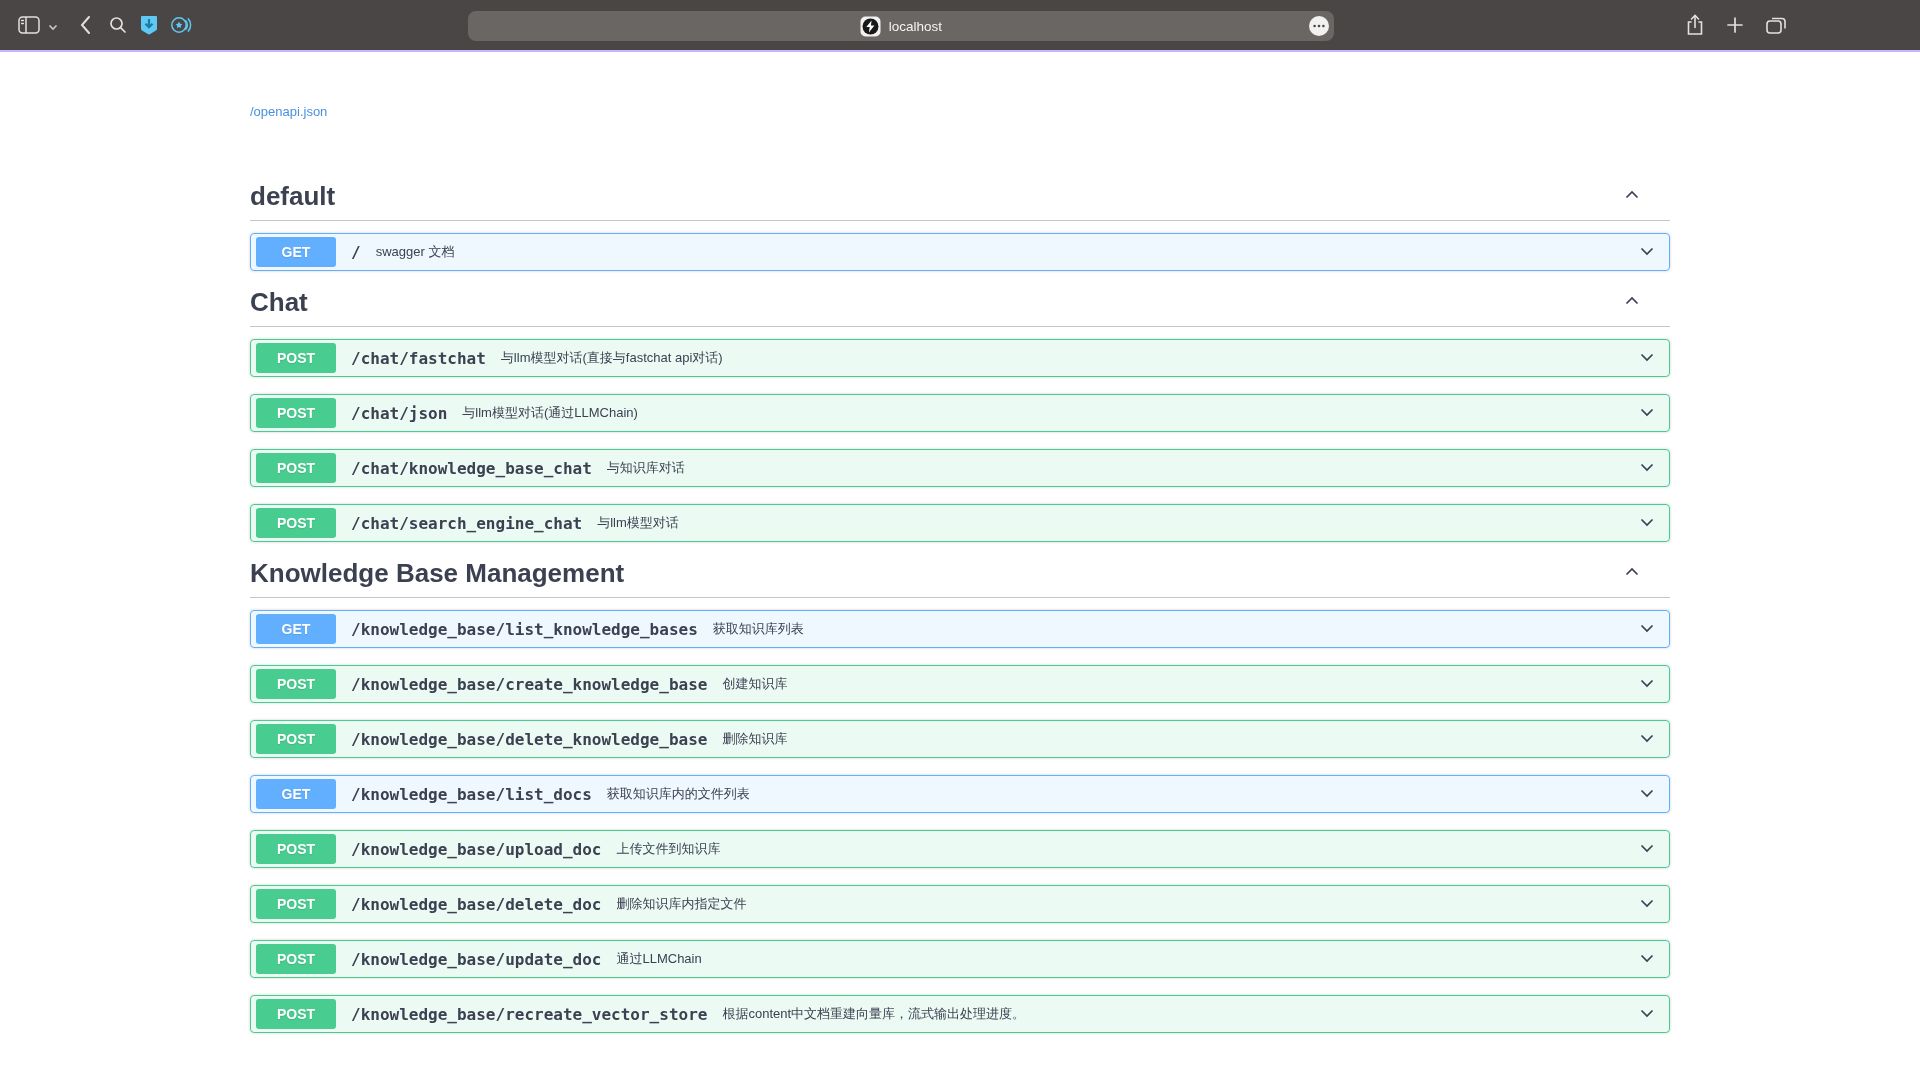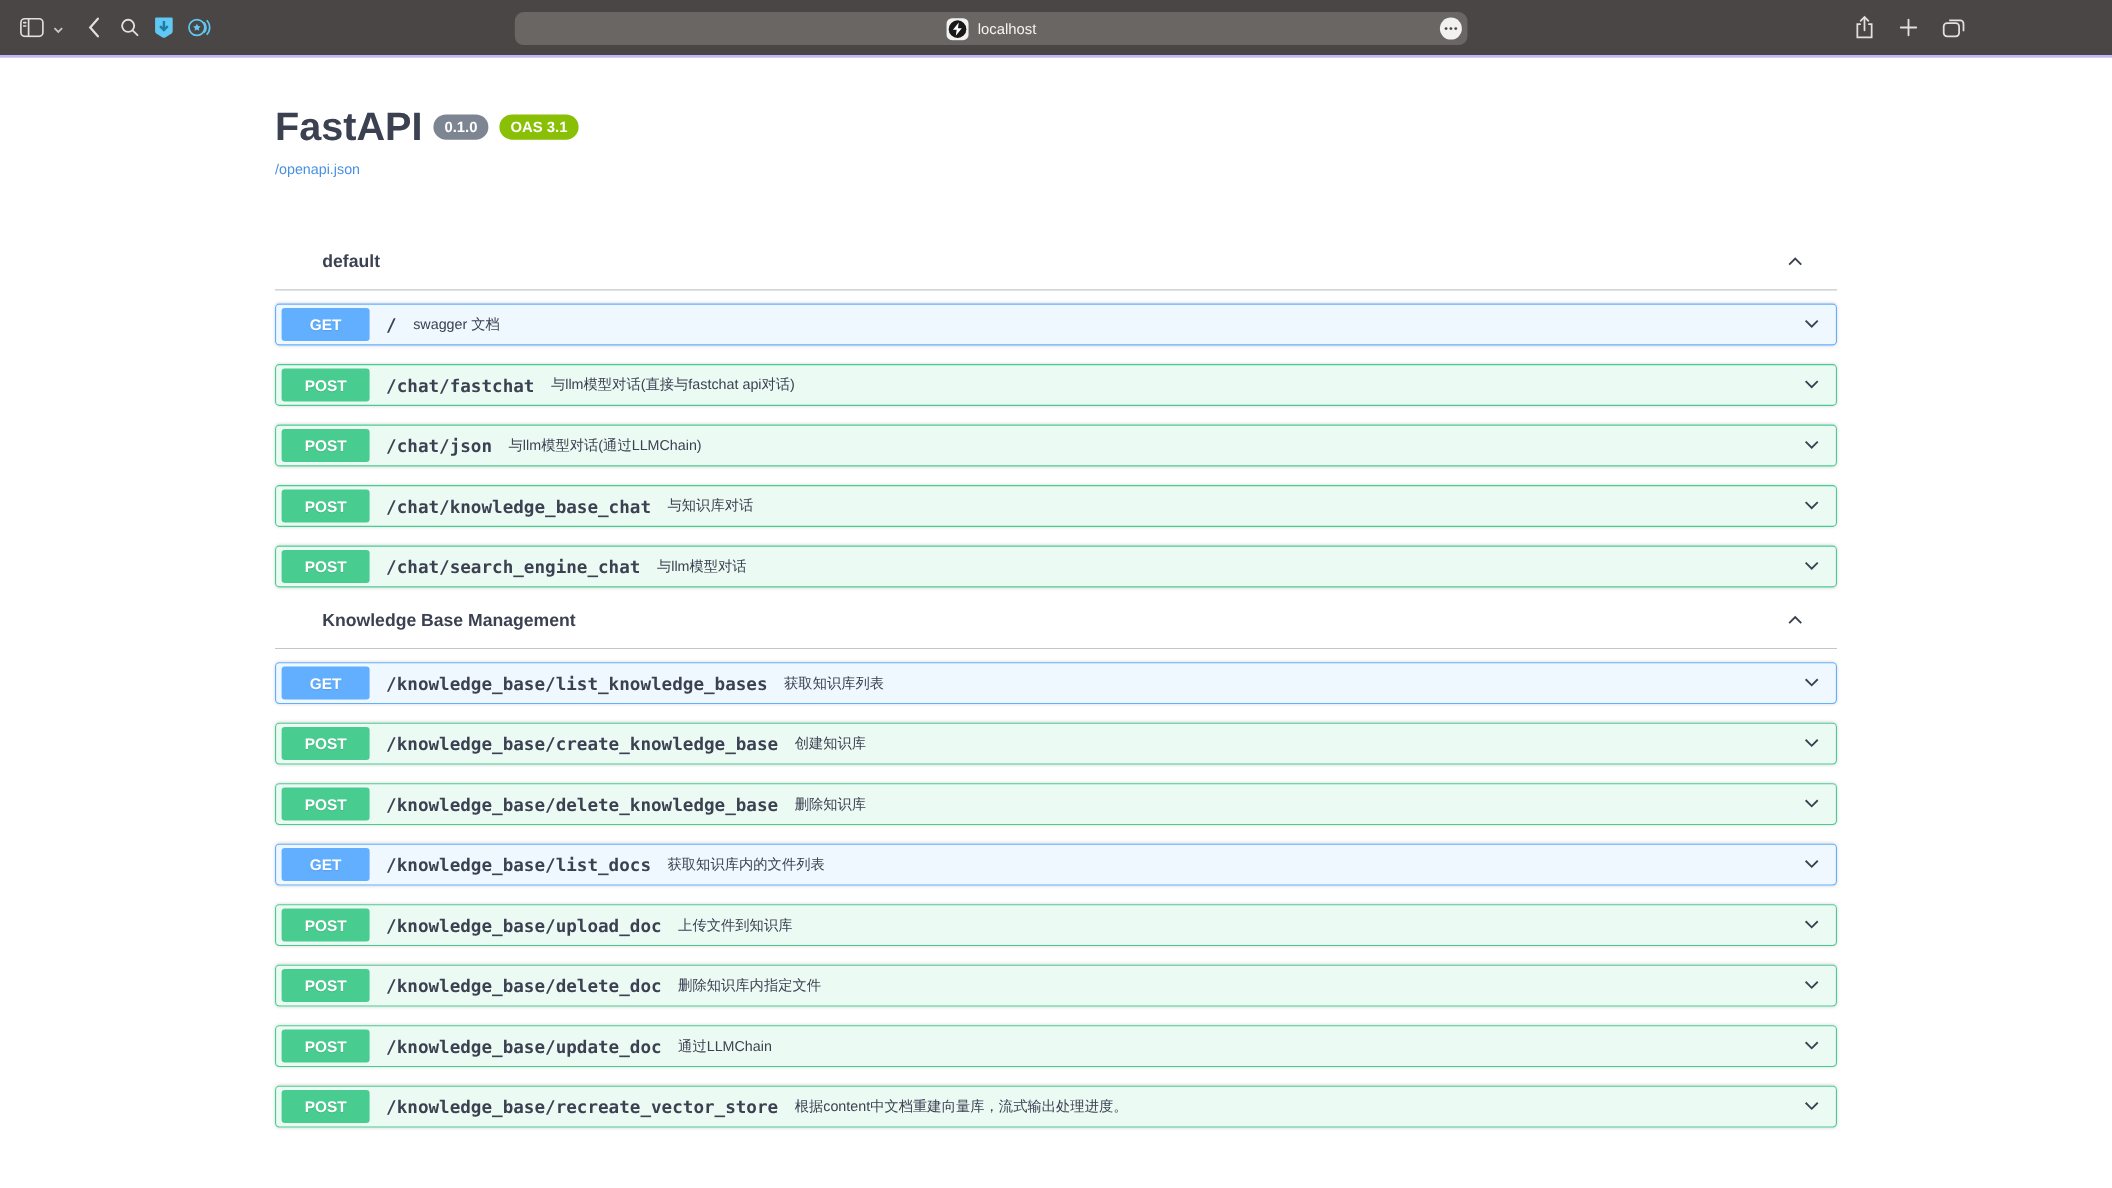--- a/index.html
+++ b/index.html
@@ -33,21 +33,21 @@
     padding: 4px 10px; border-radius: 20px; vertical-align: middle; }
   .badge.version { background: #7d8492; }
   .badge.oas { background: #89bf04; }
   .spec-link { display: inline-block; margin-top: 10px; color: #4990e2;
     font-size: 13px; text-decoration: none; cursor: pointer; }
 
   .sections { margin-top: 62px; }
   .section { margin-top: 8px; }
   .section-header { display: flex; align-items: center; justify-content: space-between;
     border-bottom: 1px solid rgba(59,65,81,.3); padding-bottom: 10px; cursor: pointer; }
-  .section-title { font-size: 16px; font-weight: 700; color: #3b4151; line-height: 28px; margin-left: 43px; }
+  .section-title { font-size: 26px; font-weight: 700; color: #3b4151; line-height: 28px; }
   .section-toggle { background: none; border: none; cursor: pointer; margin-right: 28px;
     display: flex; align-items: center; }
   .endpoints { margin-top: 12px; }
 
   .opblock { display: flex; align-items: center; height: 38px; border-radius: 4px;
     border: 1px solid; box-shadow: 0 0 3px rgba(0,0,0,.19); margin-bottom: 17px;
     padding: 0 8px 0 5px; cursor: pointer; }
   .opblock.get  { background: rgba(97,175,254,.1);  border-color: #61affe; }
   .opblock.post { background: rgba(73,204,144,.1); border-color: #49cc90; }
   .method { min-width: 80px; text-align: center; border-radius: 3px; color: #fff;
@@ -163,25 +163,20 @@
           <rect x="2" y="6" width="14" height="12" rx="3" fill="#4a4645"></rect>
         </svg>
       </span>
     </button>
   </div>
 </header>
 
 <main class="page">
   <div class="wrapper">
     <div class="info">
-      <h1 class="api-title">
-        <span>FastAPI</span>
-        <span class="badge version">0.1.0</span>
-        <span class="badge oas">OAS 3.1</span>
-      </h1>
       <a class="spec-link">/openapi.json</a>
     </div>
 
     <div class="sections">
   <section class="section">
     <div class="section-header">
       <h3 class="section-title">default</h3>
       <button class="section-toggle">
         <span>
           <svg width="20" height="20" viewBox="0 0 20 20" fill="none" stroke="#3b4151" stroke-width="1.7">
@@ -201,20 +196,30 @@
         <svg width="20" height="20" viewBox="0 0 20 20" fill="none" stroke="#3b4151" stroke-width="1.7">
           <path d="M4.5 7.5 L10 13 L15.5 7.5"></path>
         </svg>
       </span>
     </button>
   </div>
 </div>
   </section>
 
   <section class="section">
+    <div class="section-header">
+      <h3 class="section-title">Chat</h3>
+      <button class="section-toggle">
+        <span>
+          <svg width="20" height="20" viewBox="0 0 20 20" fill="none" stroke="#3b4151" stroke-width="1.7">
+            <path d="M4.5 12.5 L10 7 L15.5 12.5"></path>
+          </svg>
+        </span>
+      </button>
+    </div>
     <div class="endpoints">
   <div class="opblock post">
     <span class="method">POST</span>
     <span class="path">/chat/fastchat</span>
     <span class="desc">与llm模型对话(直接与fastchat api对话)</span>
     <span class="flex-spacer"></span>
     <button class="row-toggle">
       <span>
         <svg width="20" height="20" viewBox="0 0 20 20" fill="none" stroke="#3b4151" stroke-width="1.7">
           <path d="M4.5 7.5 L10 13 L15.5 7.5"></path>

